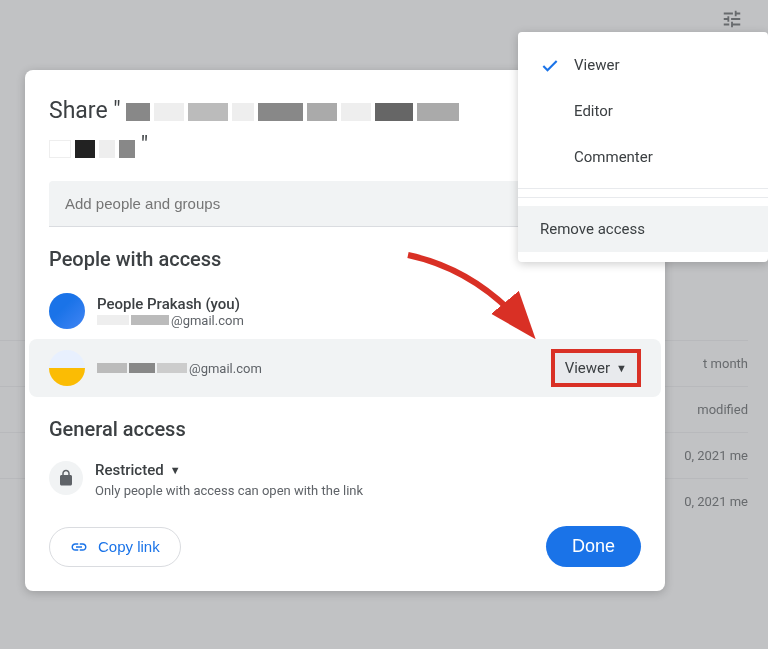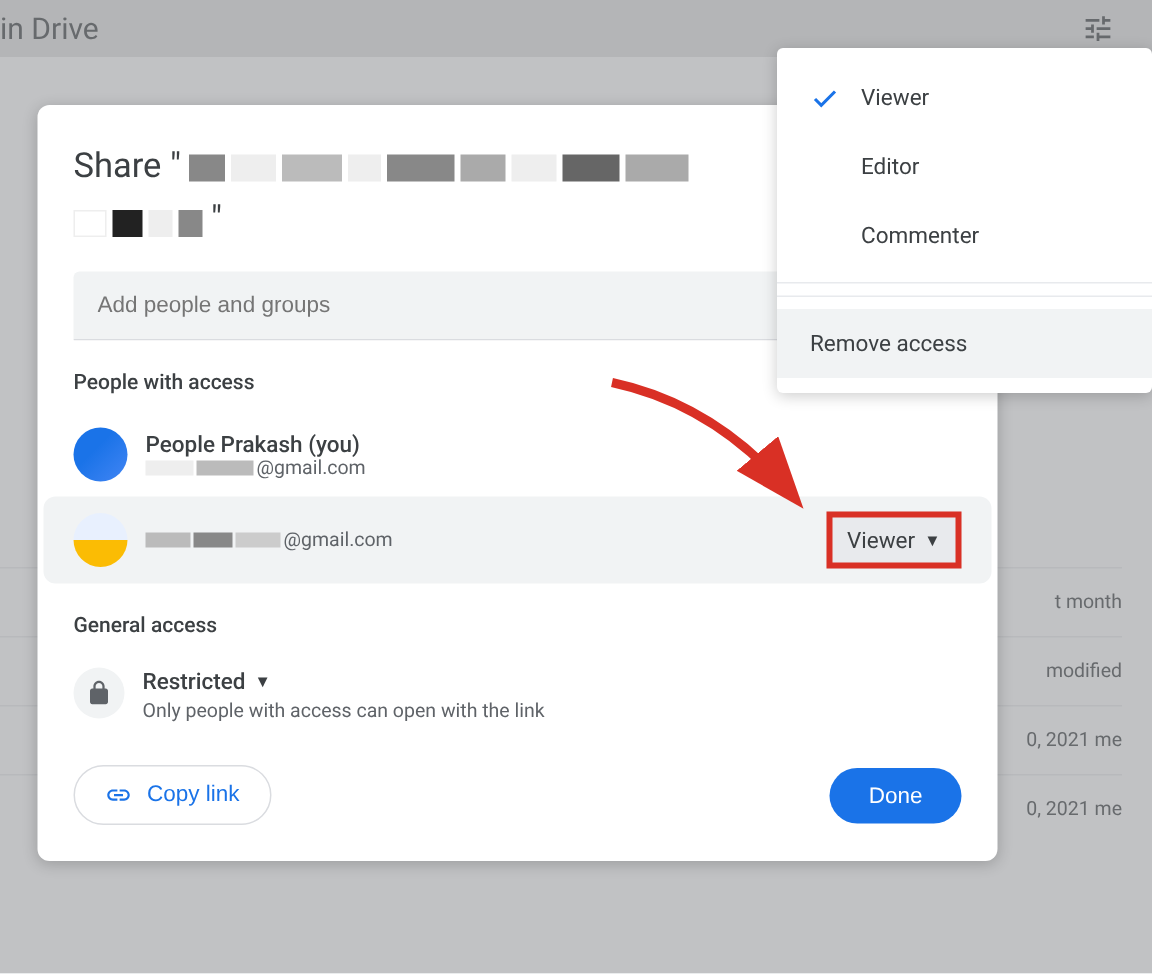--- a/index.html
+++ b/index.html
@@ -103,21 +103,21 @@
       border: none;
       border-bottom: 1px solid #dadce0;
       padding: 14px 16px;
       font-size: 15px;
       color: #5f6368;
       width: calc(100% - 48px);
       border-radius: 4px 4px 0 0;
     }
     
     .section-title {
-      font-size: 14px;
+      font-size: 20px;
       color: #3c4043;
       margin: 20px 24px 12px 24px;
       font-weight: 500;
     }
     
     .person-row {
       display: flex;
       align-items: center;
       padding: 10px 24px;
     }
@@ -237,21 +237,21 @@
       gap: 10px;
       cursor: pointer;
     }
     
     .done-btn {
       background: #1a73e8;
       color: white;
       border: none;
       border-radius: 24px;
       padding: 10px 26px;
-      font-size: 15px;
+      font-size: 18px;
       font-weight: 500;
       cursor: pointer;
     }
     
     .role-menu {
       position: absolute;
       top: 32px;
       right: 0;
       width: 250px;
       background: white;
@@ -297,23 +297,20 @@
     }
     
     .dropdown-caret {
       font-size: 11px;
     }
   </style>
 </head>
 <body>
 
 <div class="backdrop">
-  <div class="backdrop-header">
-    <span class="backdrop-title">in Drive</span>
-  </div>
   <div class="backdrop-filter-icon">
     <svg width="22" height="22" viewBox="0 0 24 24">
         <path fill="currentColor" d="M3 17v2h6v-2H3M3 5v2h10V5H3m10 16v-2h8v-2h-8v-2h-2v6h2M7 9v2H3v2h4v2h2V9H7m14 4v-2H11v2h10m-6-4h2V7h4V5h-4V3h-2v6z"></path>
       </svg>
   </div>
   <div class="backdrop-content">
     <div style="height:140px"></div>
     <div class="bg-item">t month</div>
     <div class="bg-item">modified</div>
     <div class="bg-item">0, 2021 me</div>

